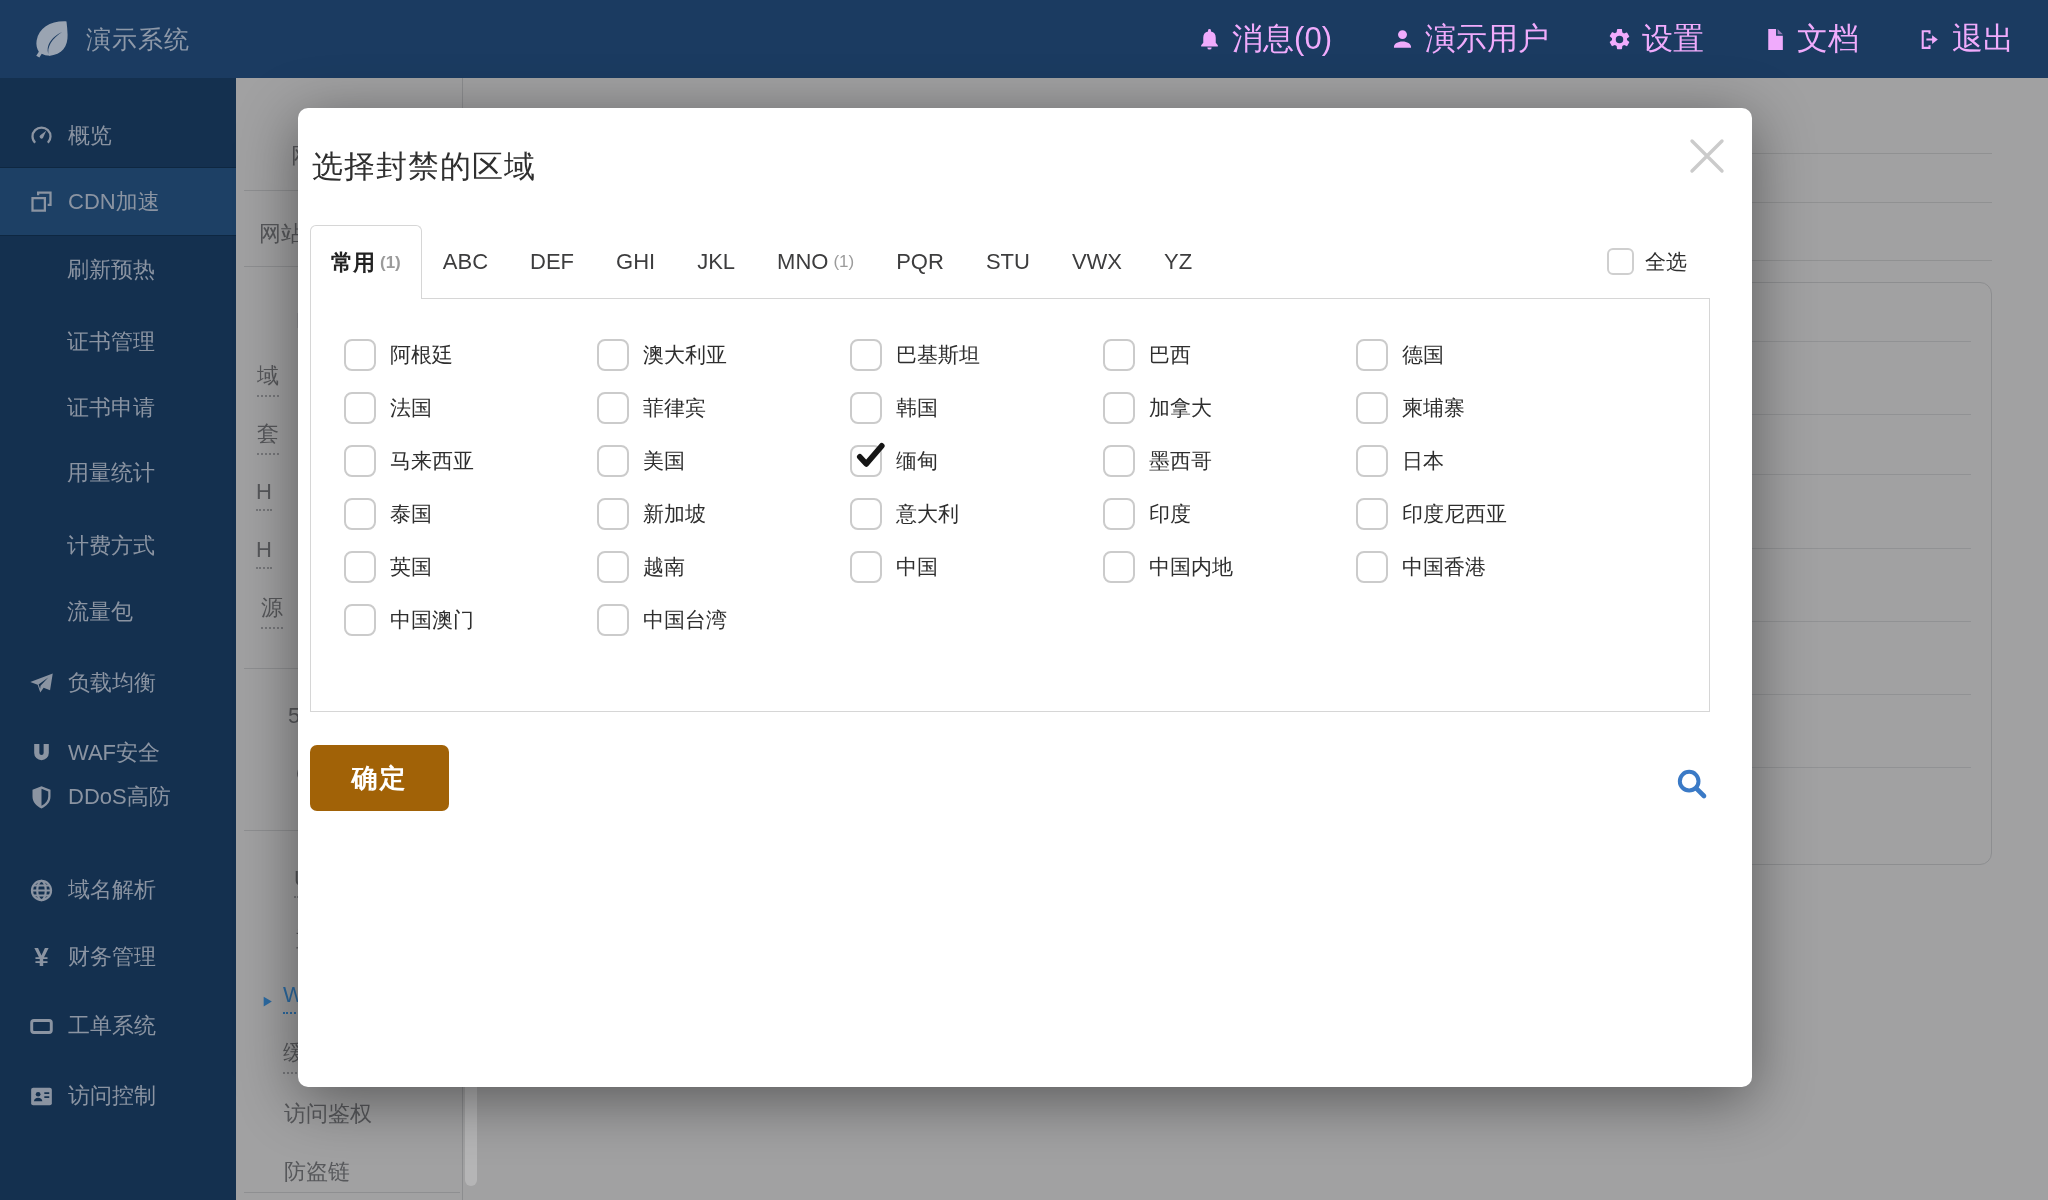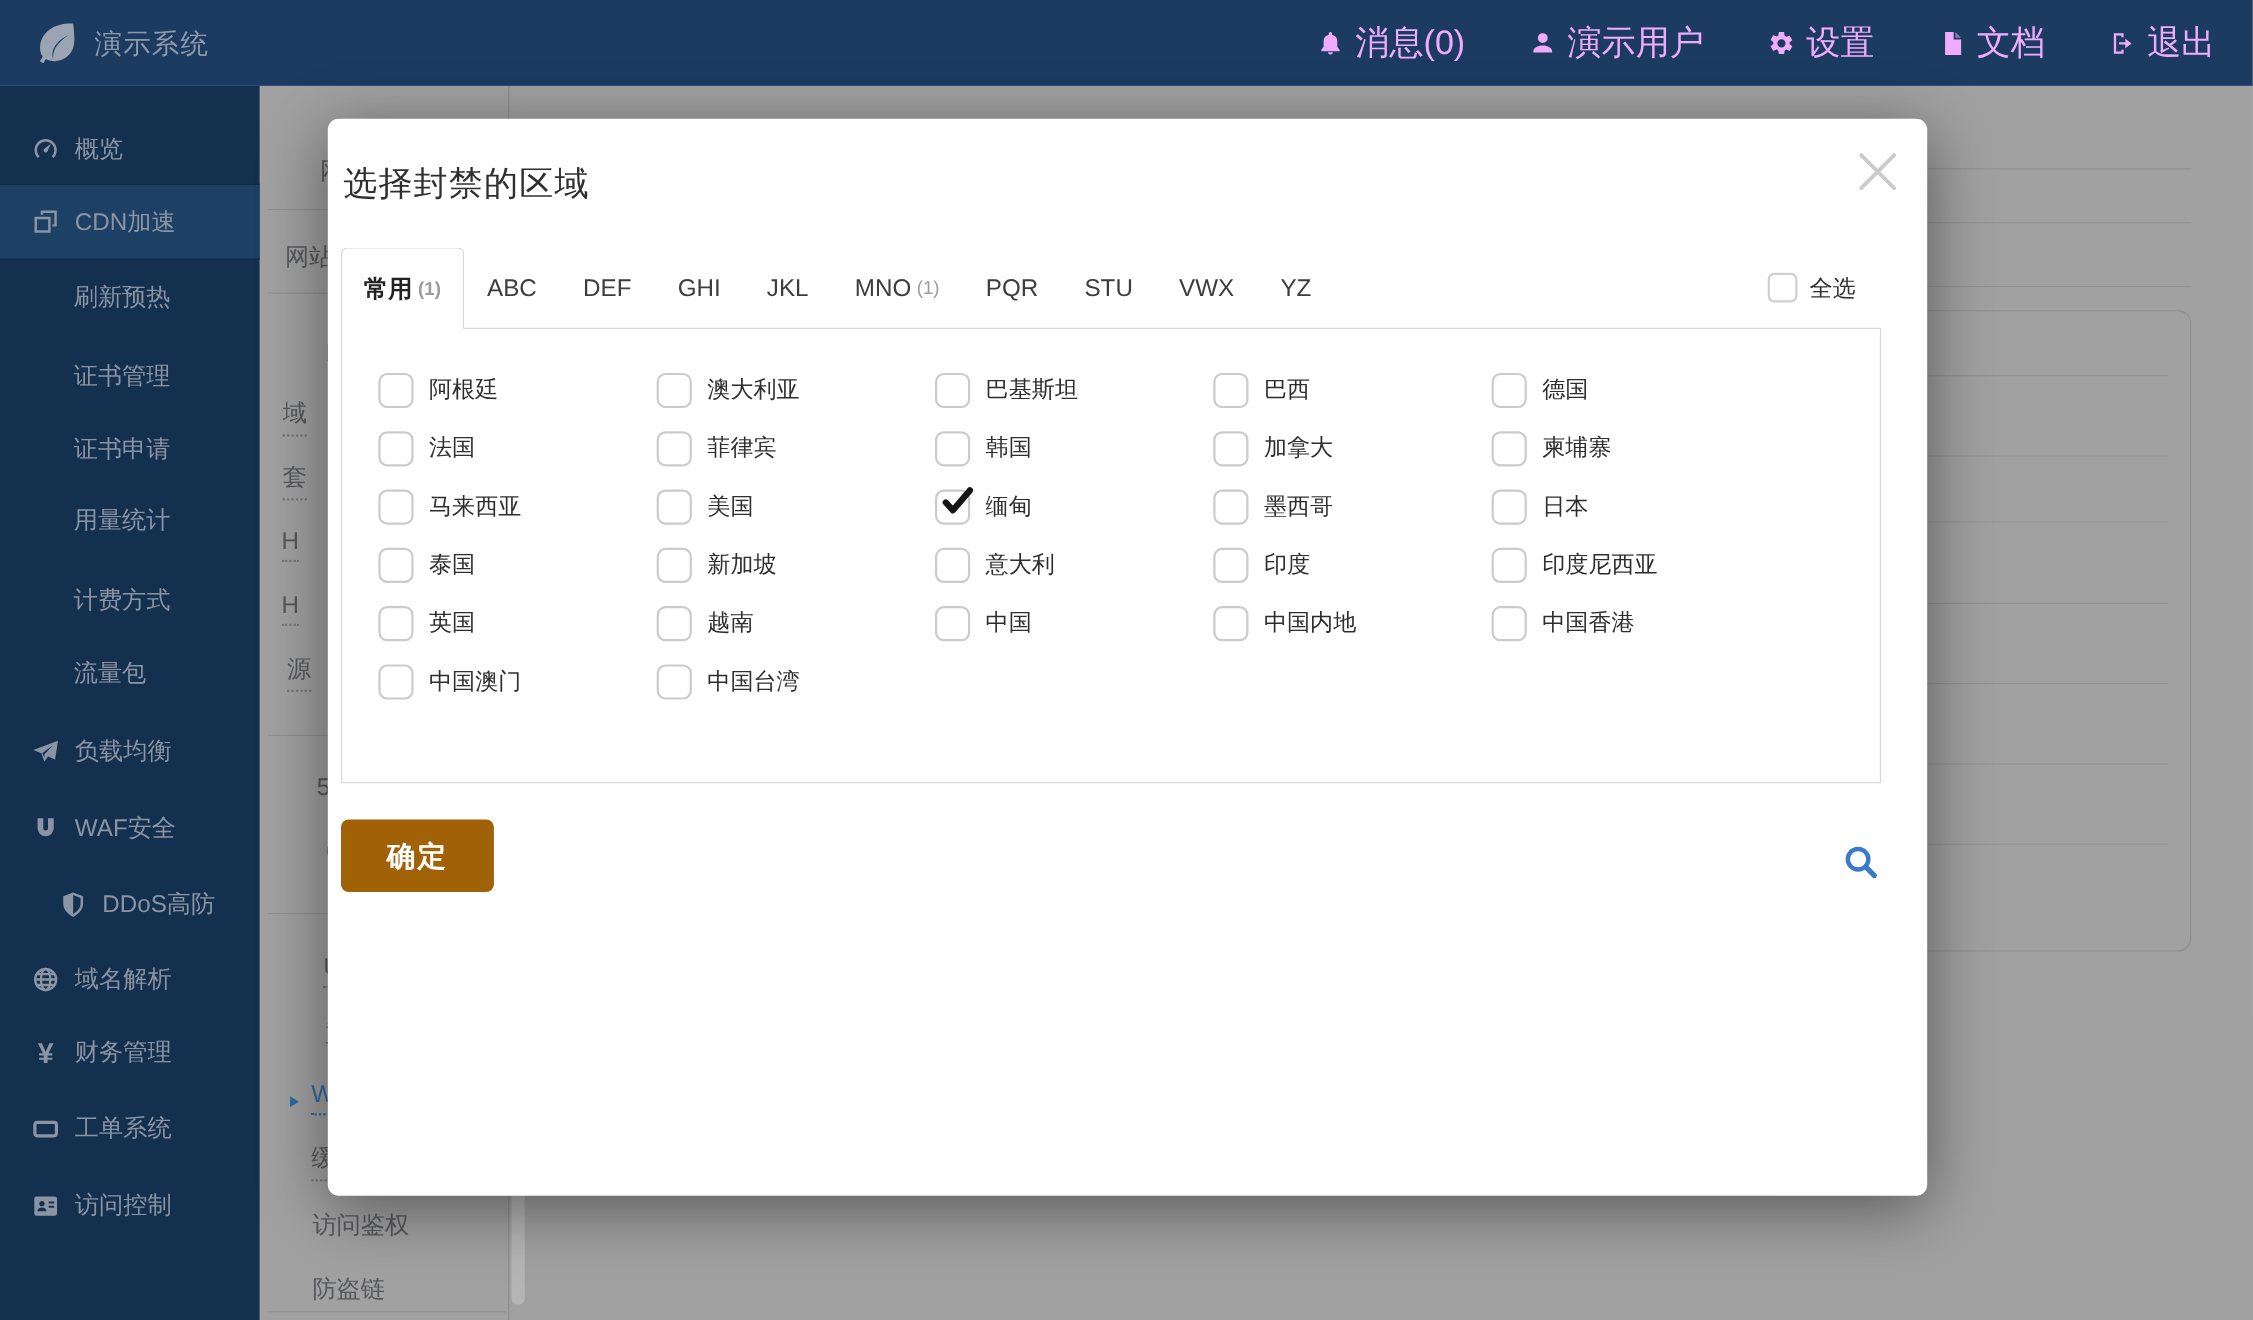--- a/index.html
+++ b/index.html
@@ -173,21 +173,21 @@
         <span class="lbl">负载均衡</span>
       </div>
       <div class="side-item" style="top: 648px;">
         <span class="icon">
           <svg viewBox="0 0 24 24" fill="currentColor">
             <path d="M5.5 3.5h4.6v8a1.9 1.9 0 0 0 3.8 0v-8h4.6v8a6.5 6.5 0 0 1-13 0zM5.5 6h4.6M13.9 6h4.6"></path>
           </svg>
         </span>
         <span class="lbl">WAF安全</span>
       </div>
-      <div class="side-item" style="top: 717px; margin-left: 25px;">
+      <div class="side-item" style="top: 692px;">
         <span class="icon">
           <svg viewBox="0 0 24 24" fill="currentColor">
             <path d="M12 2l8 3.2V11c0 4.8-3.2 8.3-8 10.8C7.2 19.3 4 15.8 4 11V5.2L12 2zm0 2.2v15.2c3.8-2.2 6-5.1 6-8.4V6.6L12 4.2z"></path>
           </svg>
         </span>
         <span class="lbl">DDoS高防</span>
       </div>
       <div class="side-item" style="top: 785px;">
         <span class="icon">
           <svg viewBox="0 0 24 24" fill="none" stroke="currentColor" stroke-width="1.9">

